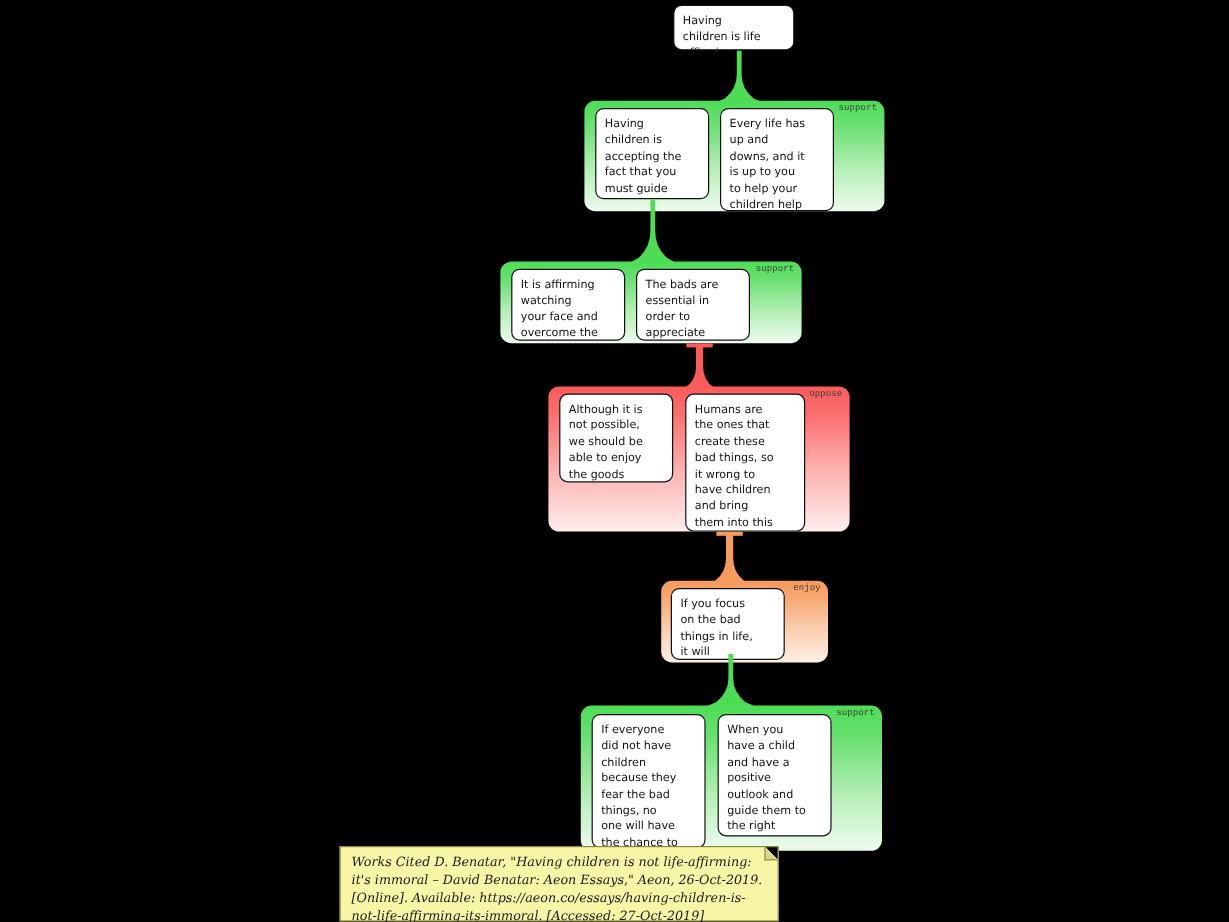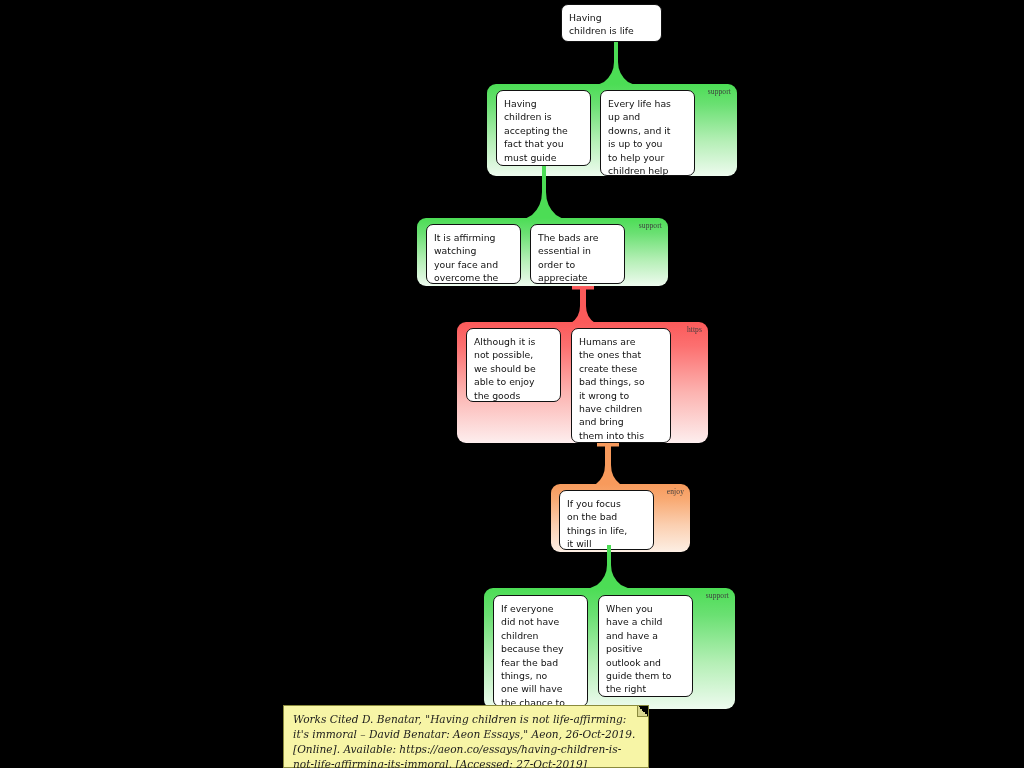--- a/index.html
+++ b/index.html
@@ -31,21 +31,21 @@
   .group.rebuts {
     background: linear-gradient(to bottom, #f79a5c 0%, #f8a972 22%, #fbcfb0 60%, #fdefe4 100%);
   }
 
   .group-label {
     position: absolute;
     top: 3px;
     right: 6px;
     font-size: 7.5px;
     color: #3d3d3d;
-    font-family: Liberation Serif, serif;
+    font-family: Liberation Mono, monospace;
     letter-spacing: 0.1px;
     white-space: nowrap;
   }
 
   
   .card {
     position: absolute;
     background: #ffffff;
     border: 1.3px solid #111111;
     border-radius: 7px;
@@ -133,21 +133,21 @@
 </div>
 
 <div class="connector" style="left:560px; top:286px; width:44px; height:40px;">
   <svg width="44" height="40" viewBox="0 0 44 40">
     <rect x="12" y="0" width="22" height="3.5" fill="#fb5a5a"></rect>
     <path d="M20 2 L26 2 L26 20 Q26 31 35 37 L44 40 L2 40 L11 37 Q20 31 20 20 Z" fill="#fb5a5a"></path>
   </svg>
 </div>
 
 <div class="group oppose" style="left:457px; top:322px; width:251px; height:121px;">
-  <span class="group-label">https</span>
+  <span class="group-label">oppose</span>
 </div>
 <div class="card" style="left:466px; top:328px; width:95px; height:74px;">
   <span>Although it is not possible, we should be able to enjoy the goods without the bads.</span>
 </div>
 <div class="card" style="left:571px; top:328px; width:100px; height:115px;">
   <span>Humans are the ones that create these bad things, so it wrong to have children and bring them into this world filled with evil and terrible things.</span>
 </div>
 
 <div class="connector" style="left:585px; top:443px; width:44px; height:44px;">
   <svg width="44" height="44" viewBox="0 0 44 44">

